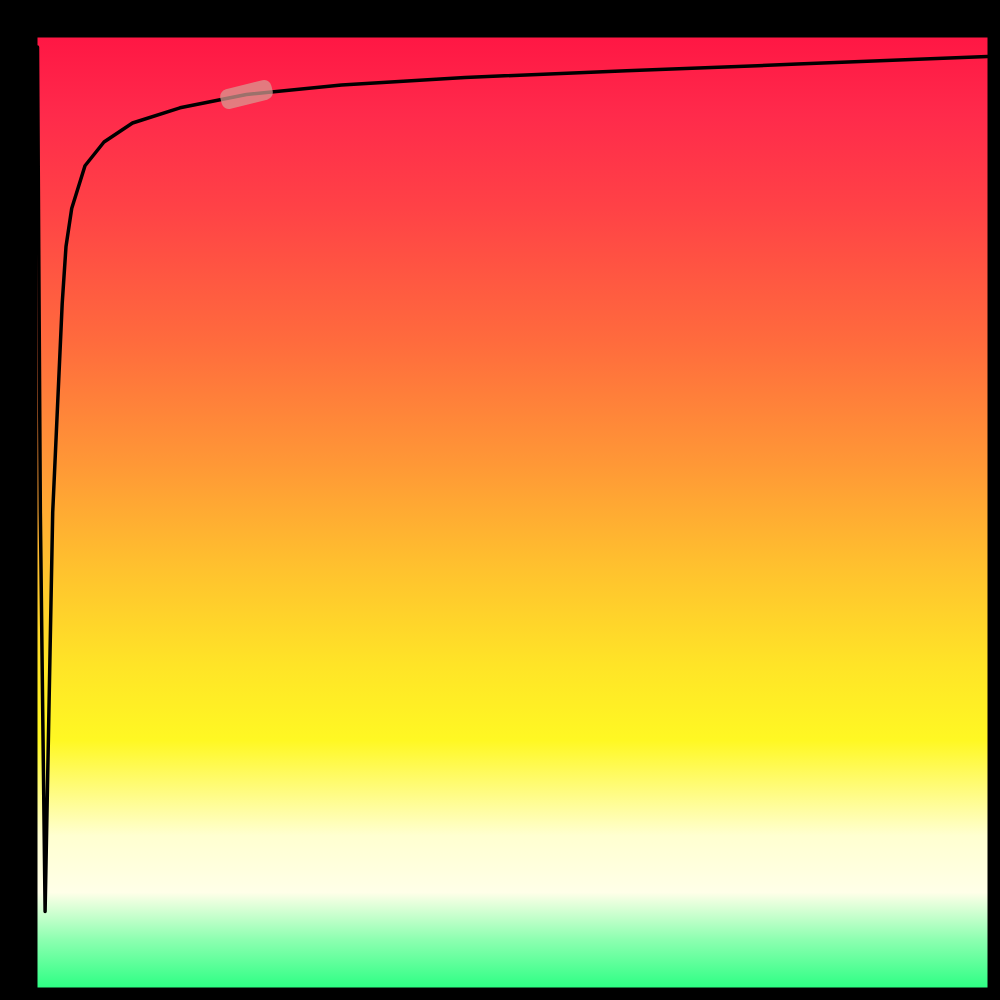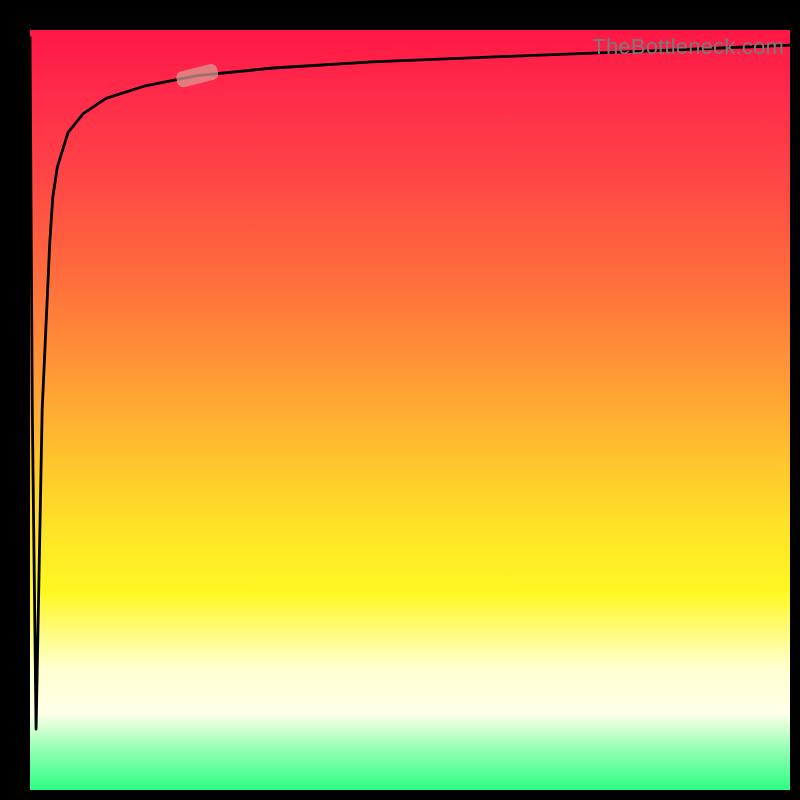--- a/index.html
+++ b/index.html
@@ -66,16 +66,15 @@
 
   <div class="plot">
 
     <svg class="curve" viewBox="0 0 760 760" preserveAspectRatio="none">
       <path id="curve-path" fill="none" stroke="#000000" stroke-width="2.8" stroke-linejoin="round" stroke-linecap="round" d="M0.00 7.60 L2.28 380.00 L6.08 699.20 L12.16 380.00 L19.76 212.80 L22.80 167.20 L27.36 136.80 L38.00 102.60 L53.20 83.60 L76.00 68.40 L114.00 56.24 L167.20 45.60 L243.20 38.00 L342.00 31.92 L471.20 26.60 L608.00 21.28 L760.00 15.20"></path>
       <g id="marker-g" transform="translate(167.2,45.6) rotate(-14)">
         <rect id="marker-rect" rx="6" ry="6" x="-21.0" y="-8.0" width="42" height="16" fill="#d89c94" fill-opacity="0.72"></rect>
       </g>
     </svg>
 
-    <div class="watermark">TheBottleneck.com</div>
   </div>
 
 </div>
 
 </body></html>

